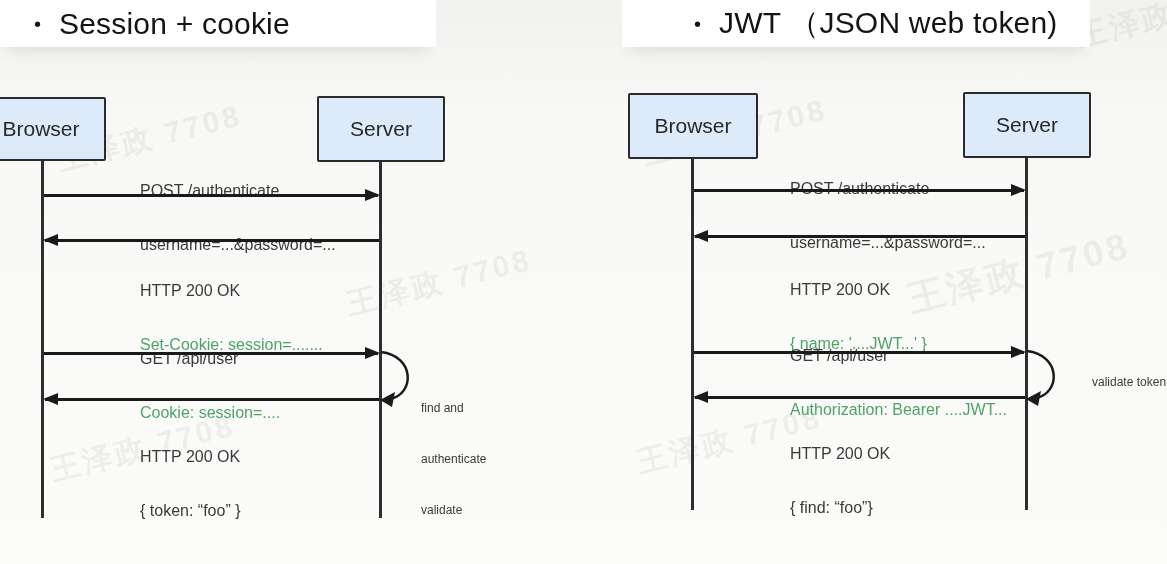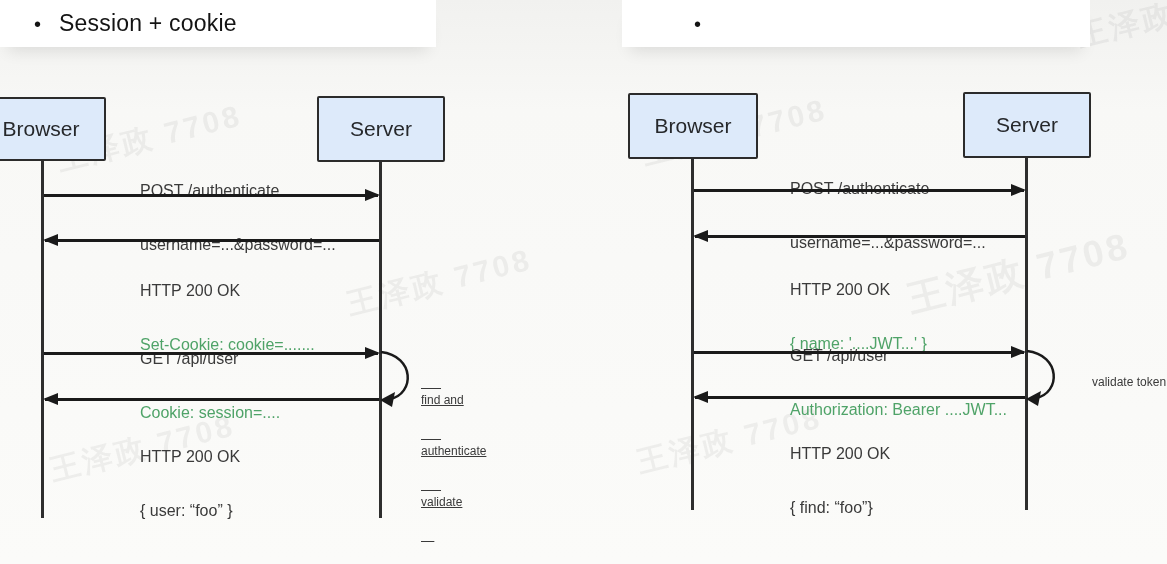--- a/index.html
+++ b/index.html
@@ -7,21 +7,21 @@
     position:relative;width:1167px;height:564px;overflow:hidden;
     background:linear-gradient(180deg,#f1f1ef 0px,#f8f8f6 110px,#fbfbf9 100%);
     font-family:"Liberation Sans", sans-serif;
   }
   .strip{
     position:absolute;top:0;height:47px;background:#ffffff;
     display:flex;align-items:center;
     box-shadow:0 12px 16px -8px rgba(0,0,0,0.10);
   }
   .strip .bullet{font-size:20px;color:#141414;margin-right:18px;line-height:1;}
-  .strip .title{font-size:23px;color:#141414;letter-spacing:0.2px;white-space:nowrap;}
+  .strip .title{font-size:30px;color:#141414;letter-spacing:0.2px;white-space:nowrap;}
   .wm{
     position:absolute;font-size:30px;font-weight:700;letter-spacing:3px;
     color:rgba(80,80,80,0.075);transform:rotate(-14deg);white-space:nowrap;
     pointer-events:none;user-select:none;
   }
   .wm.lg{font-size:37px;}
   .actor{
     position:absolute;background:#ddeafa;border:2.5px solid #2b2b2b;border-radius:2px;
     display:flex;align-items:center;justify-content:center;
     font-size:21px;font-weight:500;color:#26282b;box-sizing:border-box;
@@ -75,50 +75,51 @@
 
     <div class="msg" style="left:140px;top:146px;">
       <div>POST /authenticate</div>
       <div>username=...&amp;password=...</div>
     </div>
     <div class="arrow right" style="left:44px;top:194px;width:334px;"></div>
 
     <div class="arrow left" style="left:45px;top:239px;width:334px;"></div>
     <div class="msg" style="left:140px;top:246px;">
       <div>HTTP 200 OK</div>
-      <div class="green">Set-Cookie: cookie=.......</div>
+      <div class="green">Set-Cookie: session=.......</div>
     </div>
 
     <div class="msg" style="left:140px;top:314px;">
       <div>GET /api/user</div>
       <div class="green">Cookie: session=....</div>
     </div>
     <div class="arrow right" style="left:44px;top:352px;width:334px;"></div>
 
     <svg class="selfloop" style="left:380px;top:350px;" width="42" height="60" viewBox="0 0 42 60">
       <path d="M1,2 C35,6 35,44 10,49" stroke="#1a1a1a" stroke-width="2.5" fill="none"></path>
       <polygon points="0,50 15,42 12,57" fill="#1a1a1a"></polygon>
     </svg>
-    <div class="note" style="left:421px;top:358px;text-decoration:underline;">
+    <div class="note" style="left:421px;top:366px;">
       <div>find and</div>
       <div>authenticate</div>
       <div>validate</div>
     </div>
 
     <div class="arrow left" style="left:45px;top:398px;width:334px;"></div>
     <div class="msg" style="left:140px;top:412px;">
       <div>HTTP 200 OK</div>
-      <div>{ user: “foo” }</div>
+      <div>{ token: “foo” }</div>
     </div>
   </div>
 
   <div>
 
     <div class="strip" style="left:622px;width:468px;padding-left:72px;box-sizing:border-box;">
       <span class="bullet">•</span>
+      <span class="title">JWT （JSON web token)</span>
     </div>
 
     <div class="actor" style="left:628px;top:93px;width:130px;height:66px;">
       <span>Browser</span>
     </div>
     <div class="actor" style="left:963px;top:92px;width:128px;height:66px;">
       <span>Server</span>
     </div>
 
     <div class="lifeline" style="left:691px;top:159px;height:351px;"></div>

